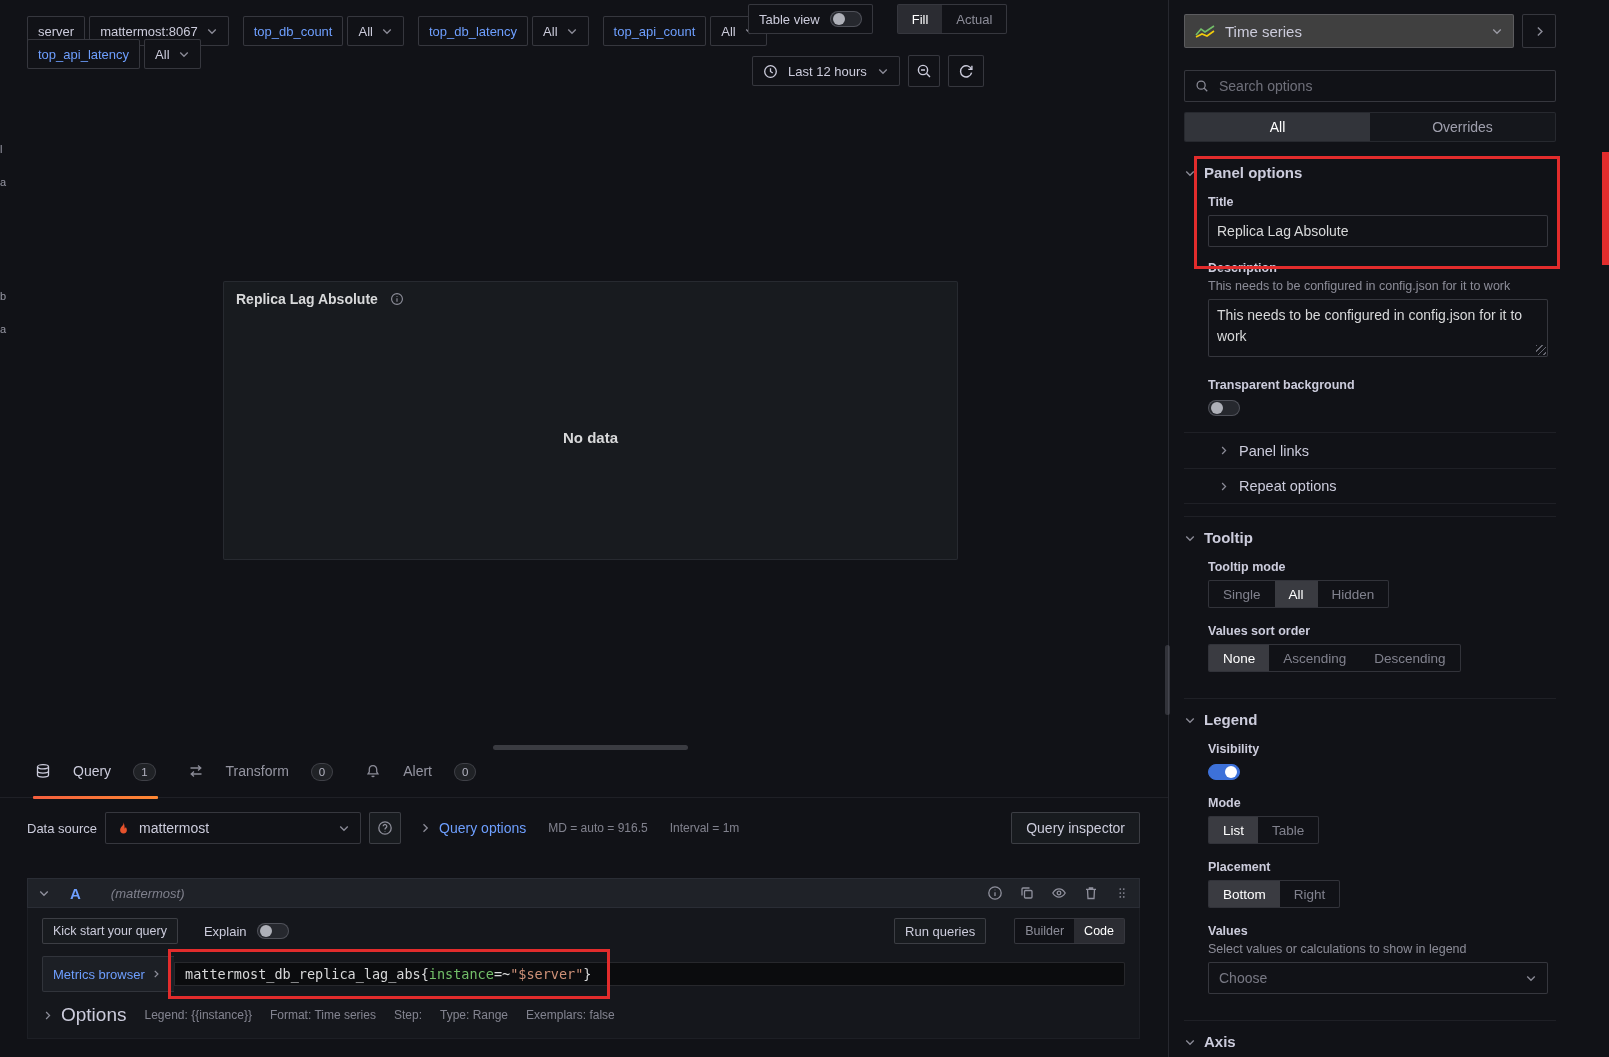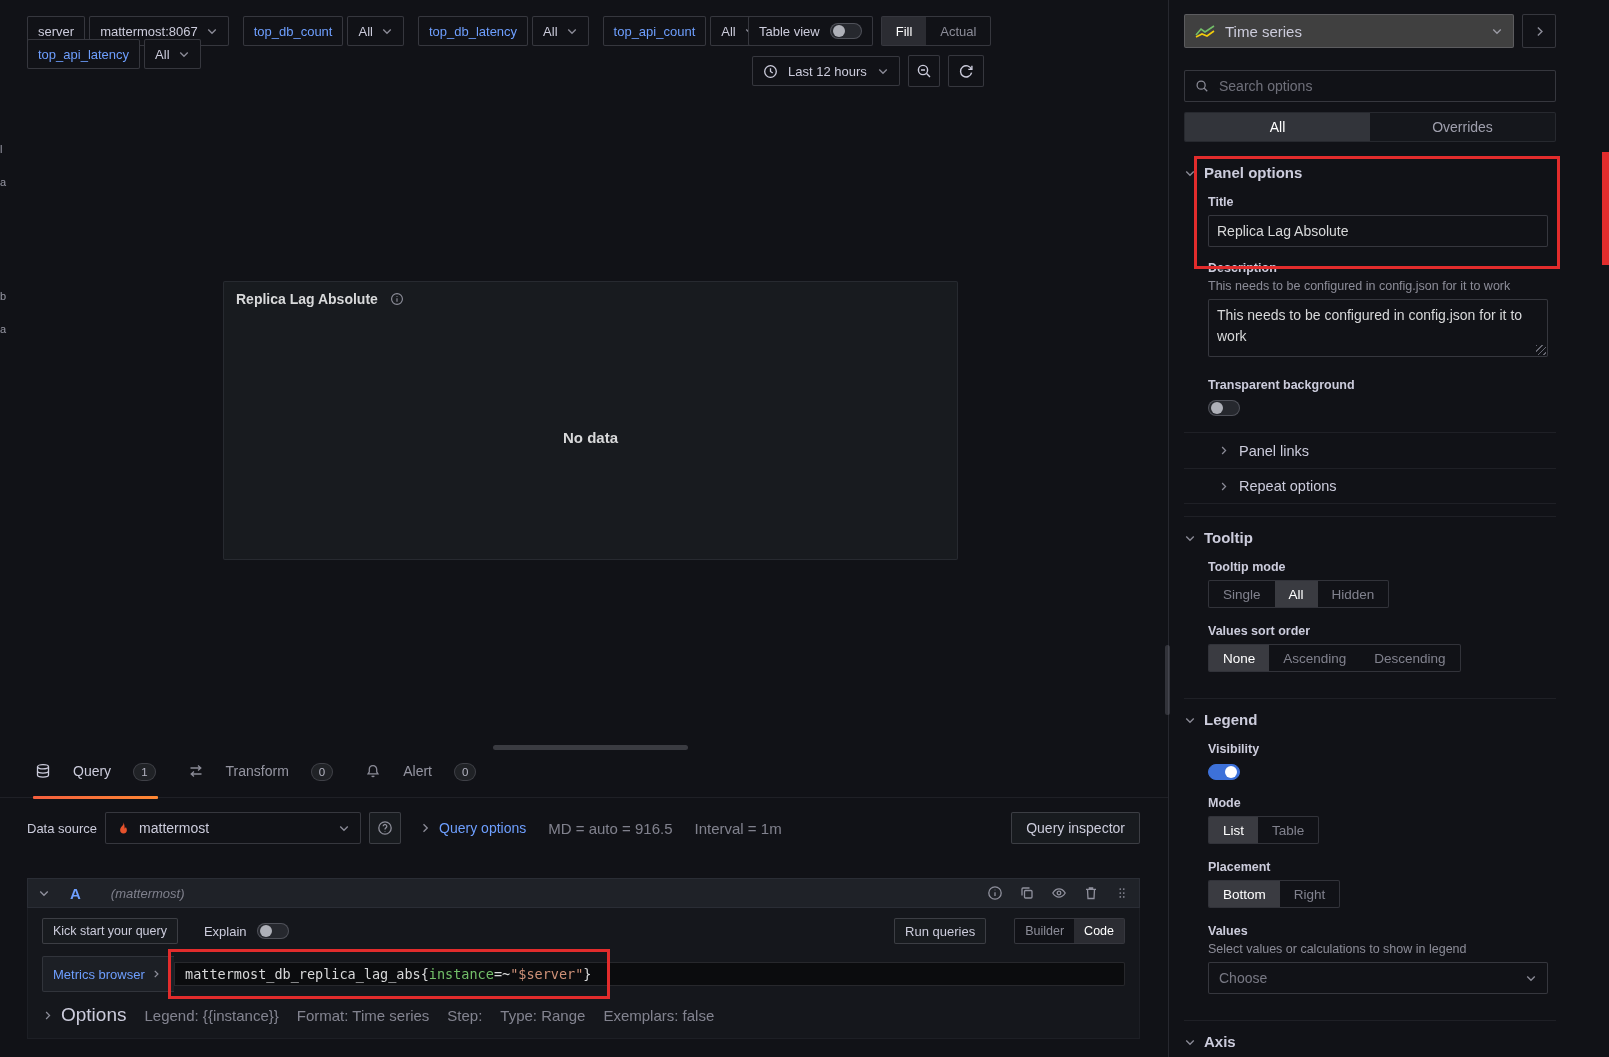--- a/index.html
+++ b/index.html
@@ -72,21 +72,21 @@
     height:32px; padding:0 14px; display:inline-flex; align-items:center; gap:6px;
     border:1px solid rgba(204,204,220,.2); border-radius:2px; background:#181b1f;
     font-size:14px; color:#ccccdc; cursor:pointer; white-space:nowrap;
   }
   .btn.sm { height:26px; font-size:12.5px; padding:0 10px; }
   .dspicker { width:256px; height:32px; padding:0 10px; display:flex; align-items:center; gap:8px;
     border:1px solid rgba(204,204,220,.2); border-radius:2px; background:#111217; cursor:pointer; font-size:14px; }
   .iconbtn { width:32px; height:32px; display:flex; align-items:center; justify-content:center;
     border:1px solid rgba(204,204,220,.2); border-radius:2px; background:#181b1f; cursor:pointer; }
   .linktext { color:#6e9fff; font-size:14px; cursor:pointer; }
-  .dimtext { color:rgba(204,204,220,.6); font-size:15px; }
+  .dimtext { color:rgba(204,204,220,.6); font-size:12px; }
 
   .qcard-header { height:30px; background:#1f2228; border:1px solid rgba(204,204,220,.07);
     display:flex; align-items:center; gap:12px; padding:0 10px; }
   .qcard-body { background:#15171c; border:1px solid rgba(204,204,220,.05); border-top:none; padding:10px 14px 12px 14px; }
   .refid { color:#6e9fff; font-size:15px; font-weight:bold; }
   .refhint { color:rgba(204,204,220,.55); font-style:italic; font-size:13px; }
   .rowicons { margin-left:auto; display:flex; align-items:center; gap:16px; }
 
   .mono { font-family:"DejaVu Sans Mono", monospace; font-size:13.5px; }
   .mb-strip { width:132px; height:36px; display:flex; align-items:center; gap:6px; padding:0 10px;
@@ -205,21 +205,21 @@
       <div class="vbox linklabel">top_api_latency</div>
       <div class="vbox">
         <span>All</span>
         <svg class="ico" width="12" height="12" viewBox="0 0 16 16" fill="none" stroke="currentColor" stroke-width="1.8">
             <path d="M3 6l5 5 5-5"></path>
           </svg>
       </div>
     </div>
   </div>
 
-  <div class="abs flex" style="left:748px;top:16px;gap:8px;">
+  <div class="abs flex" style="left:748px;top:4px;gap:24px;">
     <div class="ctlbox">
       <span>Table view</span>
       <div class="toggle">
           <div class="knob"></div>
         </div>
     </div>
     <div class="seg">
       <div class="active">Fill</div>
       <div>Actual</div>
     </div>

